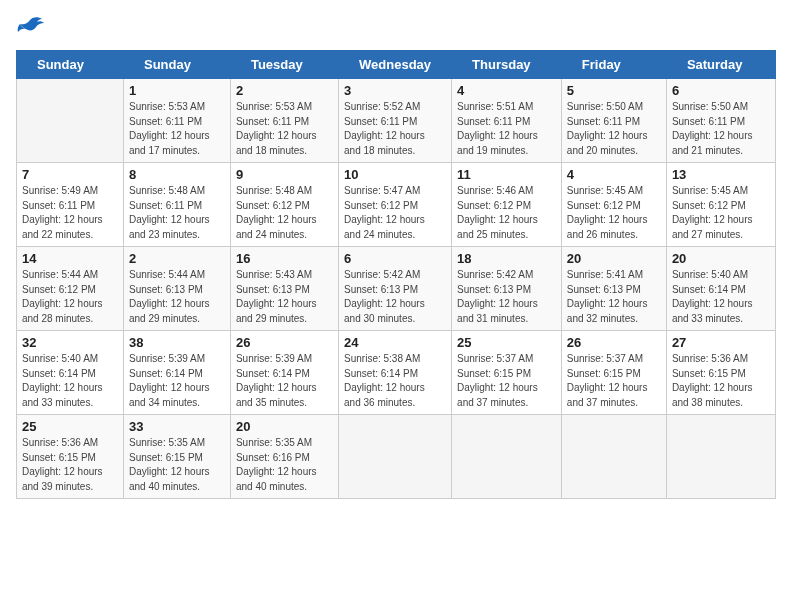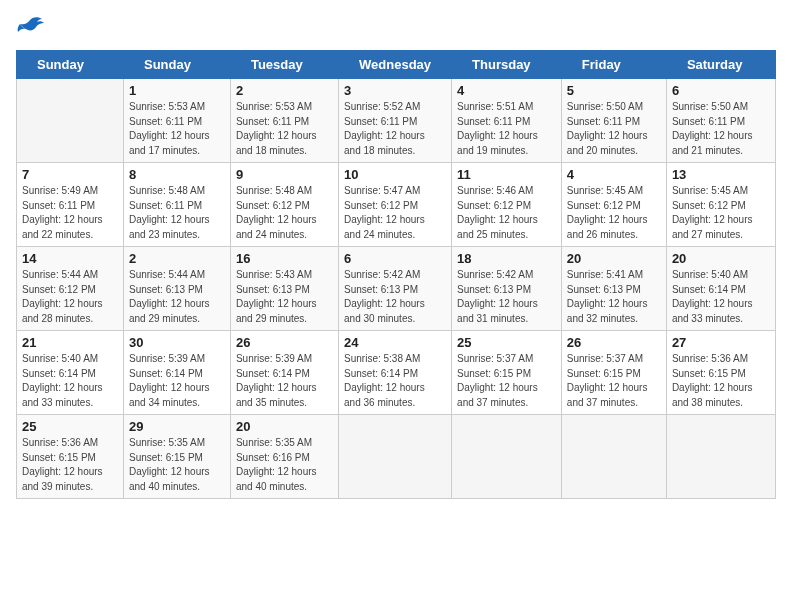--- a/index.html
+++ b/index.html
@@ -205,25 +205,25 @@
           <span class="day-num">20</span>
           <div class="day-info">Sunrise: 5:41 AM<br>Sunset: 6:13 PM<br>Daylight: 12 hours<br>and 32 minutes.</div>
         </td>
         <td>
           <span class="day-num">20</span>
           <div class="day-info">Sunrise: 5:40 AM<br>Sunset: 6:14 PM<br>Daylight: 12 hours<br>and 33 minutes.</div>
         </td>
       </tr>
       <tr>
         <td>
-          <span class="day-num">21</span>
+          <span class="day-num">32</span>
           <div class="day-info">Sunrise: 5:40 AM<br>Sunset: 6:14 PM<br>Daylight: 12 hours<br>and 33 minutes.</div>
         </td>
         <td>
-          <span class="day-num">30</span>
+          <span class="day-num">38</span>
           <div class="day-info">Sunrise: 5:39 AM<br>Sunset: 6:14 PM<br>Daylight: 12 hours<br>and 34 minutes.</div>
         </td>
         <td>
           <span class="day-num">26</span>
           <div class="day-info">Sunrise: 5:39 AM<br>Sunset: 6:14 PM<br>Daylight: 12 hours<br>and 35 minutes.</div>
         </td>
         <td>
           <span class="day-num">24</span>
           <div class="day-info">Sunrise: 5:38 AM<br>Sunset: 6:14 PM<br>Daylight: 12 hours<br>and 36 minutes.</div>
         </td>
@@ -239,21 +239,21 @@
           <span class="day-num">27</span>
           <div class="day-info">Sunrise: 5:36 AM<br>Sunset: 6:15 PM<br>Daylight: 12 hours<br>and 38 minutes.</div>
         </td>
       </tr>
       <tr>
         <td>
           <span class="day-num">25</span>
           <div class="day-info">Sunrise: 5:36 AM<br>Sunset: 6:15 PM<br>Daylight: 12 hours<br>and 39 minutes.</div>
         </td>
         <td>
-          <span class="day-num">29</span>
+          <span class="day-num">33</span>
           <div class="day-info">Sunrise: 5:35 AM<br>Sunset: 6:15 PM<br>Daylight: 12 hours<br>and 40 minutes.</div>
         </td>
         <td>
           <span class="day-num">20</span>
           <div class="day-info">Sunrise: 5:35 AM<br>Sunset: 6:16 PM<br>Daylight: 12 hours<br>and 40 minutes.</div>
         </td>
         <td class="empty-cell"></td>
         <td class="empty-cell"></td>
         <td class="empty-cell"></td>
         <td class="empty-cell"></td>

